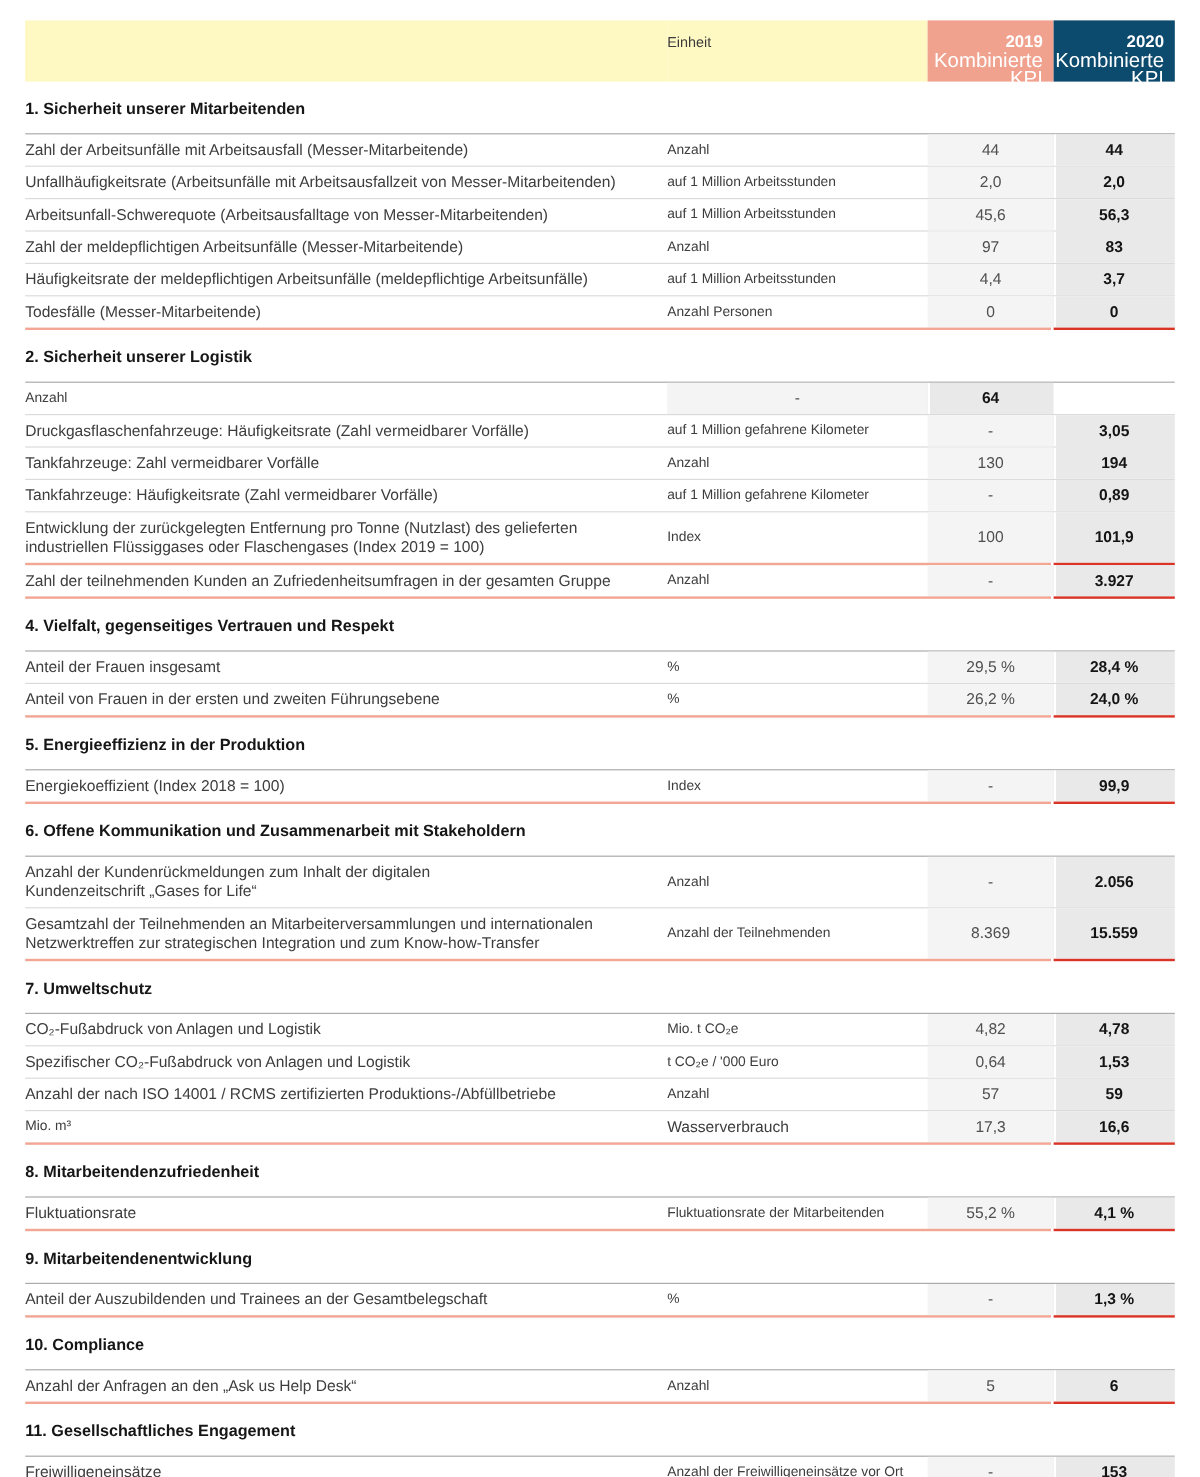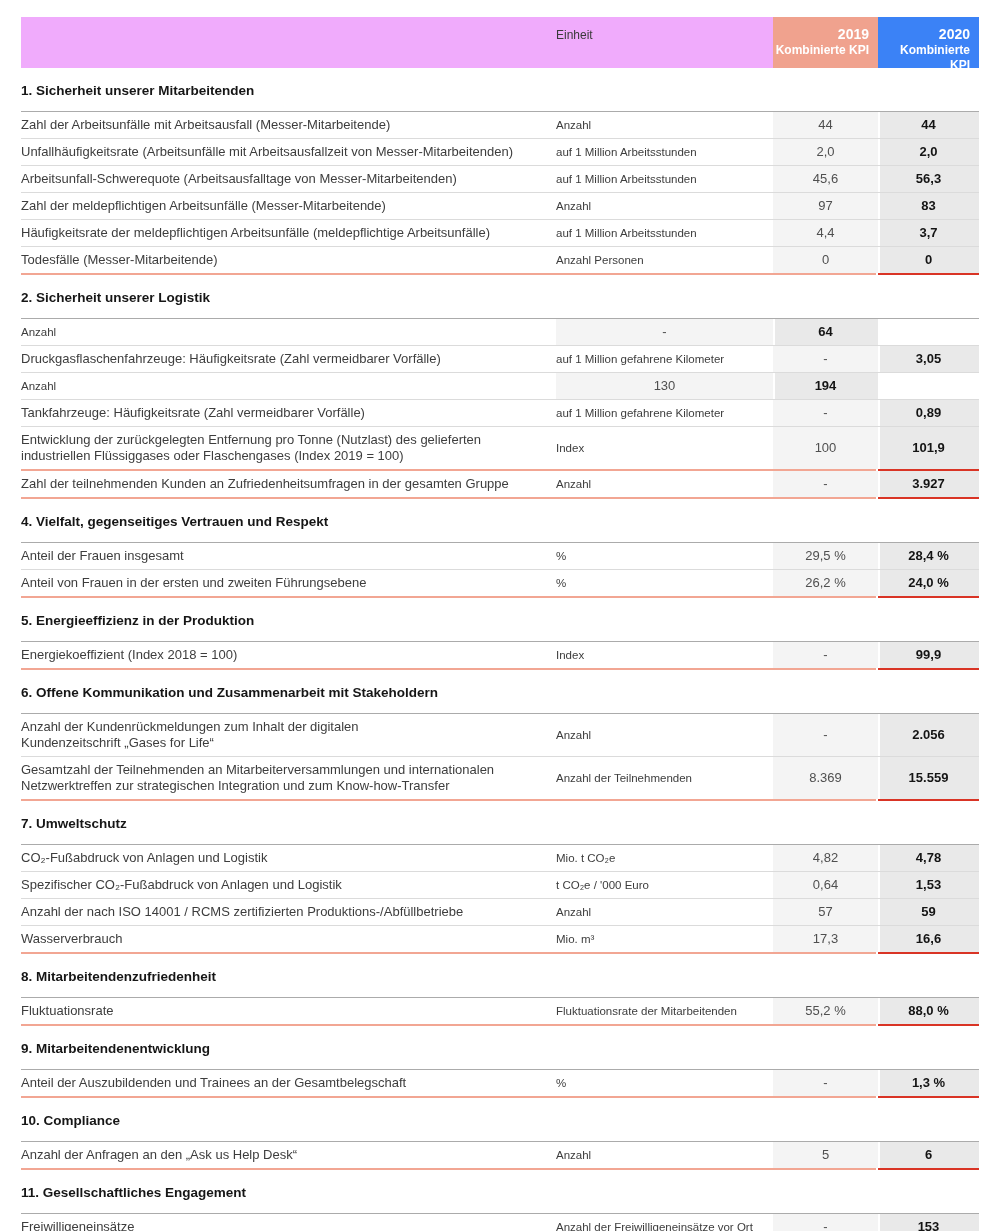--- a/index.html
+++ b/index.html
@@ -13,39 +13,39 @@
     min-height: 1231px;
     background: #ffffff;
     padding: 17px 21px 20px 21px;
   }
   .grid {
     display: grid;
     grid-template-columns: 535px 217px 105px 101px;
   }
   
   .table-head { height: 51px; }
-  .head-gray { background: #f0abfc; height: 51px; }
+  .head-gray { background: #fef9c3; height: 51px; }
   .head-unit {
     padding-top: 11px;
     font-size: 12px;
     color: #3a3a3a;
   }
   .head-year {
     height: 51px;
     color: #ffffff;
     text-align: right;
     padding: 9px 9px 0 0;
     display: flex;
     flex-direction: column;
     align-items: flex-end;
   }
   .head-2019 { background: #f0a28e; }
-  .head-2020 { background: #3b82f6; }
+  .head-2020 { background: #0c4a6e; }
   .head-year .year { font-size: 14px; font-weight: bold; line-height: 17px; }
-  .head-year .sub  { font-size: 12px; line-height: 15px; font-weight: bold; }
+  .head-year .sub  { font-size: 17px; line-height: 15px; }
   
   .section-heading {
     margin-top: 14px;
     padding-bottom: 12px;
     font-size: 13.5px;
     font-weight: bold;
     color: #161616;
     border-bottom: 1px solid #ababab;
     line-height: 17px;
   }
@@ -162,20 +162,21 @@
               <div class="c v2019">-</div>
               <div class="c v2020">64</div>
             </div>
             <div class="row grid">
               <div class="c label">Druckgasflaschenfahrzeuge: Häufigkeitsrate (Zahl vermeidbarer Vorfälle)</div>
               <div class="c unit">auf 1 Million gefahrene Kilometer</div>
               <div class="c v2019">-</div>
               <div class="c v2020">3,05</div>
             </div>
             <div class="row grid">
+              <div class="c label">Tankfahrzeuge: Zahl vermeidbarer Vorfälle</div>
               <div class="c unit">Anzahl</div>
               <div class="c v2019">130</div>
               <div class="c v2020">194</div>
             </div>
             <div class="row grid">
               <div class="c label">Tankfahrzeuge: Häufigkeitsrate (Zahl vermeidbarer Vorfälle)</div>
               <div class="c unit">auf 1 Million gefahrene Kilometer</div>
               <div class="c v2019">-</div>
               <div class="c v2020">0,89</div>
             </div>
@@ -285,40 +286,40 @@
               <div class="c v2019">0,64</div>
               <div class="c v2020">1,53</div>
             </div>
             <div class="row grid">
               <div class="c label">Anzahl der nach ISO 14001 / RCMS zertifizierten Produktions-/Abfüllbetriebe</div>
               <div class="c unit">Anzahl</div>
               <div class="c v2019">57</div>
               <div class="c v2020">59</div>
             </div>
             <div class="row grid">
+              <div class="c unit">Mio. m³</div>
               <div class="c label">Wasserverbrauch</div>
-              <div class="c unit">Mio. m³</div>
               <div class="c v2019">17,3</div>
               <div class="c v2020">16,6</div>
             </div>
           </div>
           <div class="endline">
             <div class="end-salmon"></div>
             <div class="end-gap"></div>
             <div class="end-red"></div>
           </div>
         </div>
         <div class="section">
           <div class="section-heading">8. Mitarbeitendenzufriedenheit</div>
           <div class="rows">
             <div class="row grid">
               <div class="c label">Fluktuationsrate</div>
               <div class="c unit">Fluktuationsrate der Mitarbeitenden</div>
               <div class="c v2019">55,2 %</div>
-              <div class="c v2020">88,0 %</div>
+              <div class="c v2020">4,1 %</div>
             </div>
           </div>
           <div class="endline">
             <div class="end-salmon"></div>
             <div class="end-gap"></div>
             <div class="end-red"></div>
           </div>
         </div>
         <div class="section">
           <div class="section-heading">9. Mitarbeitendenentwicklung</div>

